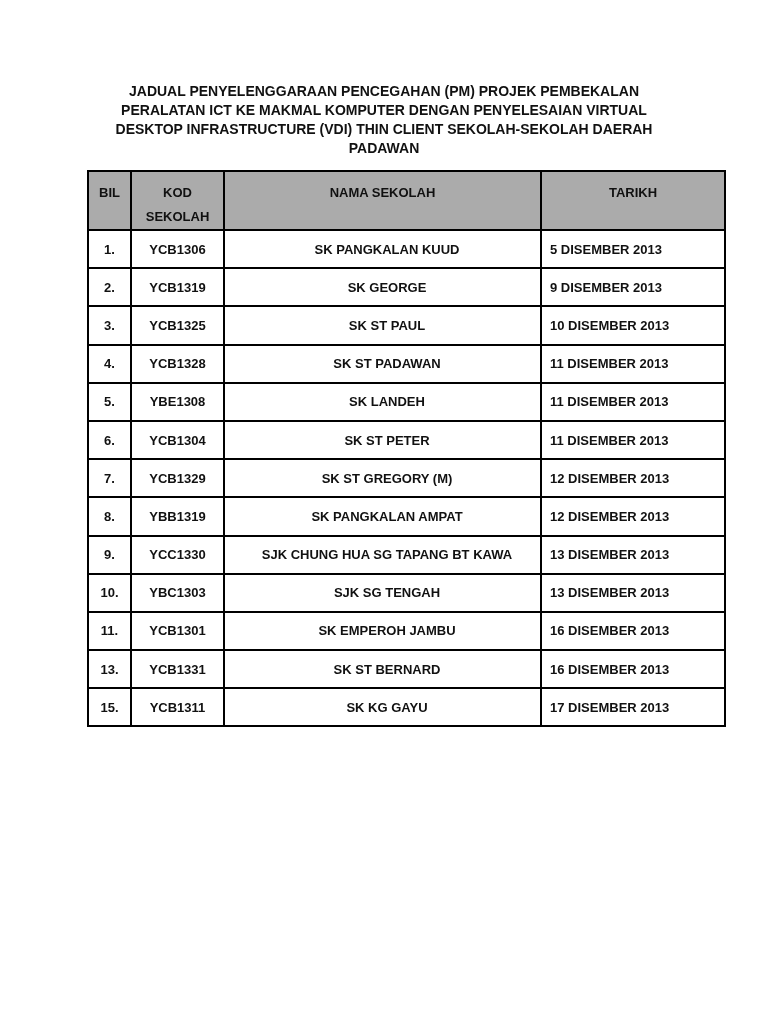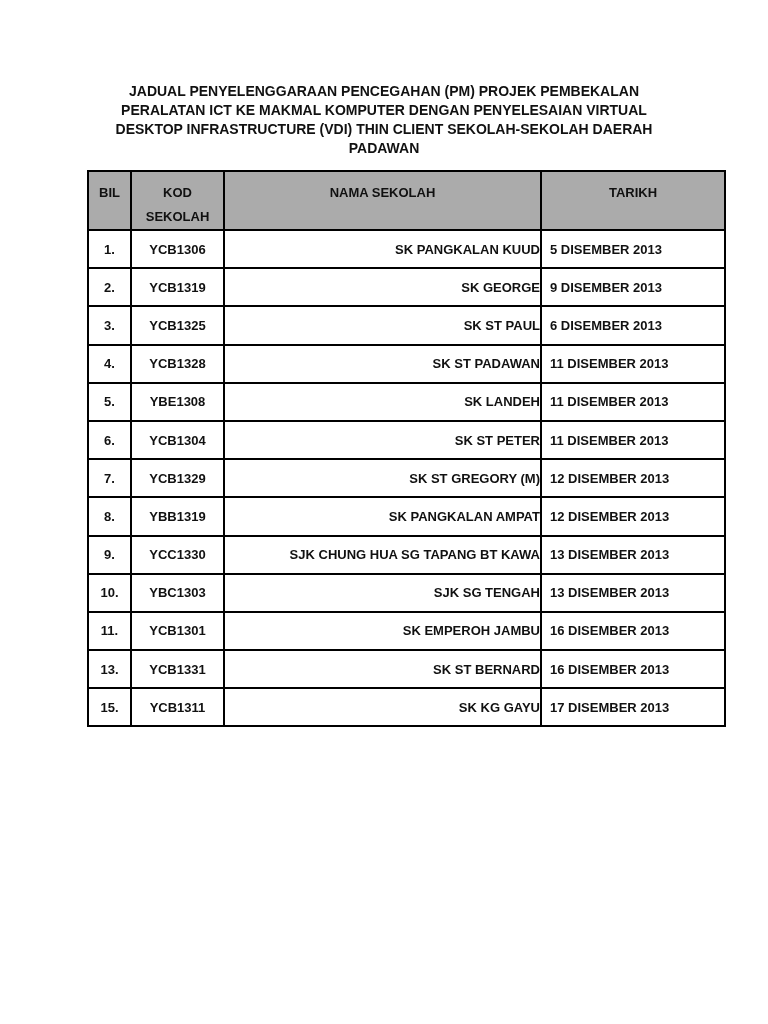--- a/index.html
+++ b/index.html
@@ -53,21 +53,21 @@
     line-height: 24px;
     height: 55px;
     white-space: normal;
   }
   .schedule-table td {
     height: 38.2px;
     vertical-align: middle;
     white-space: nowrap;
   }
   td.bil, td.kod { text-align: center; }
-  td.nama { text-align: right; padding-left: 9px; }
+  td.nama { text-align: center; padding-left: 9px; }
   td.tarikh { text-align: left; padding-left: 8px; }
 </style>
 </head>
 <body>
 
 <div class="doc-page">
   <div class="doc-title">JADUAL PENYELENGGARAAN PENCEGAHAN (PM) PROJEK PEMBEKALAN PERALATAN ICT KE MAKMAL KOMPUTER DENGAN PENYELESAIAN VIRTUAL DESKTOP INFRASTRUCTURE (VDI) THIN CLIENT SEKOLAH-SEKOLAH DAERAH PADAWAN</div>
 
   <table class="schedule-table">
     <colgroup>
@@ -96,21 +96,21 @@
     <td class="bil">2.</td>
     <td class="kod">YCB1319</td>
     <td class="nama">SK GEORGE</td>
     <td class="tarikh">9 DISEMBER 2013</td>
   </tr>
 
   <tr>
     <td class="bil">3.</td>
     <td class="kod">YCB1325</td>
     <td class="nama">SK ST PAUL</td>
-    <td class="tarikh">6 DISEMBER 2013</td>
+    <td class="tarikh">10 DISEMBER 2013</td>
   </tr>
 
   <tr>
     <td class="bil">4.</td>
     <td class="kod">YCB1328</td>
     <td class="nama">SK ST PADAWAN</td>
     <td class="tarikh">11 DISEMBER 2013</td>
   </tr>
 
   <tr>

